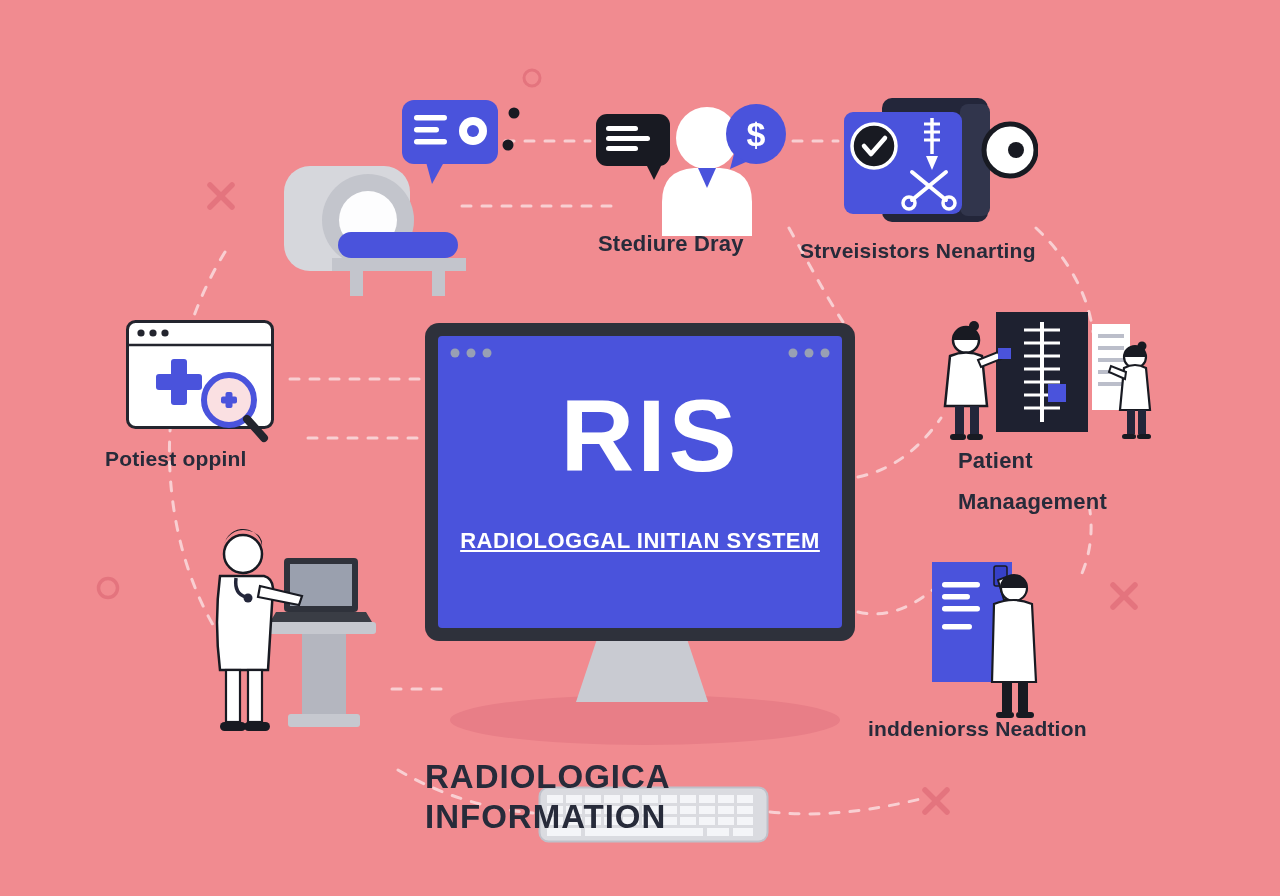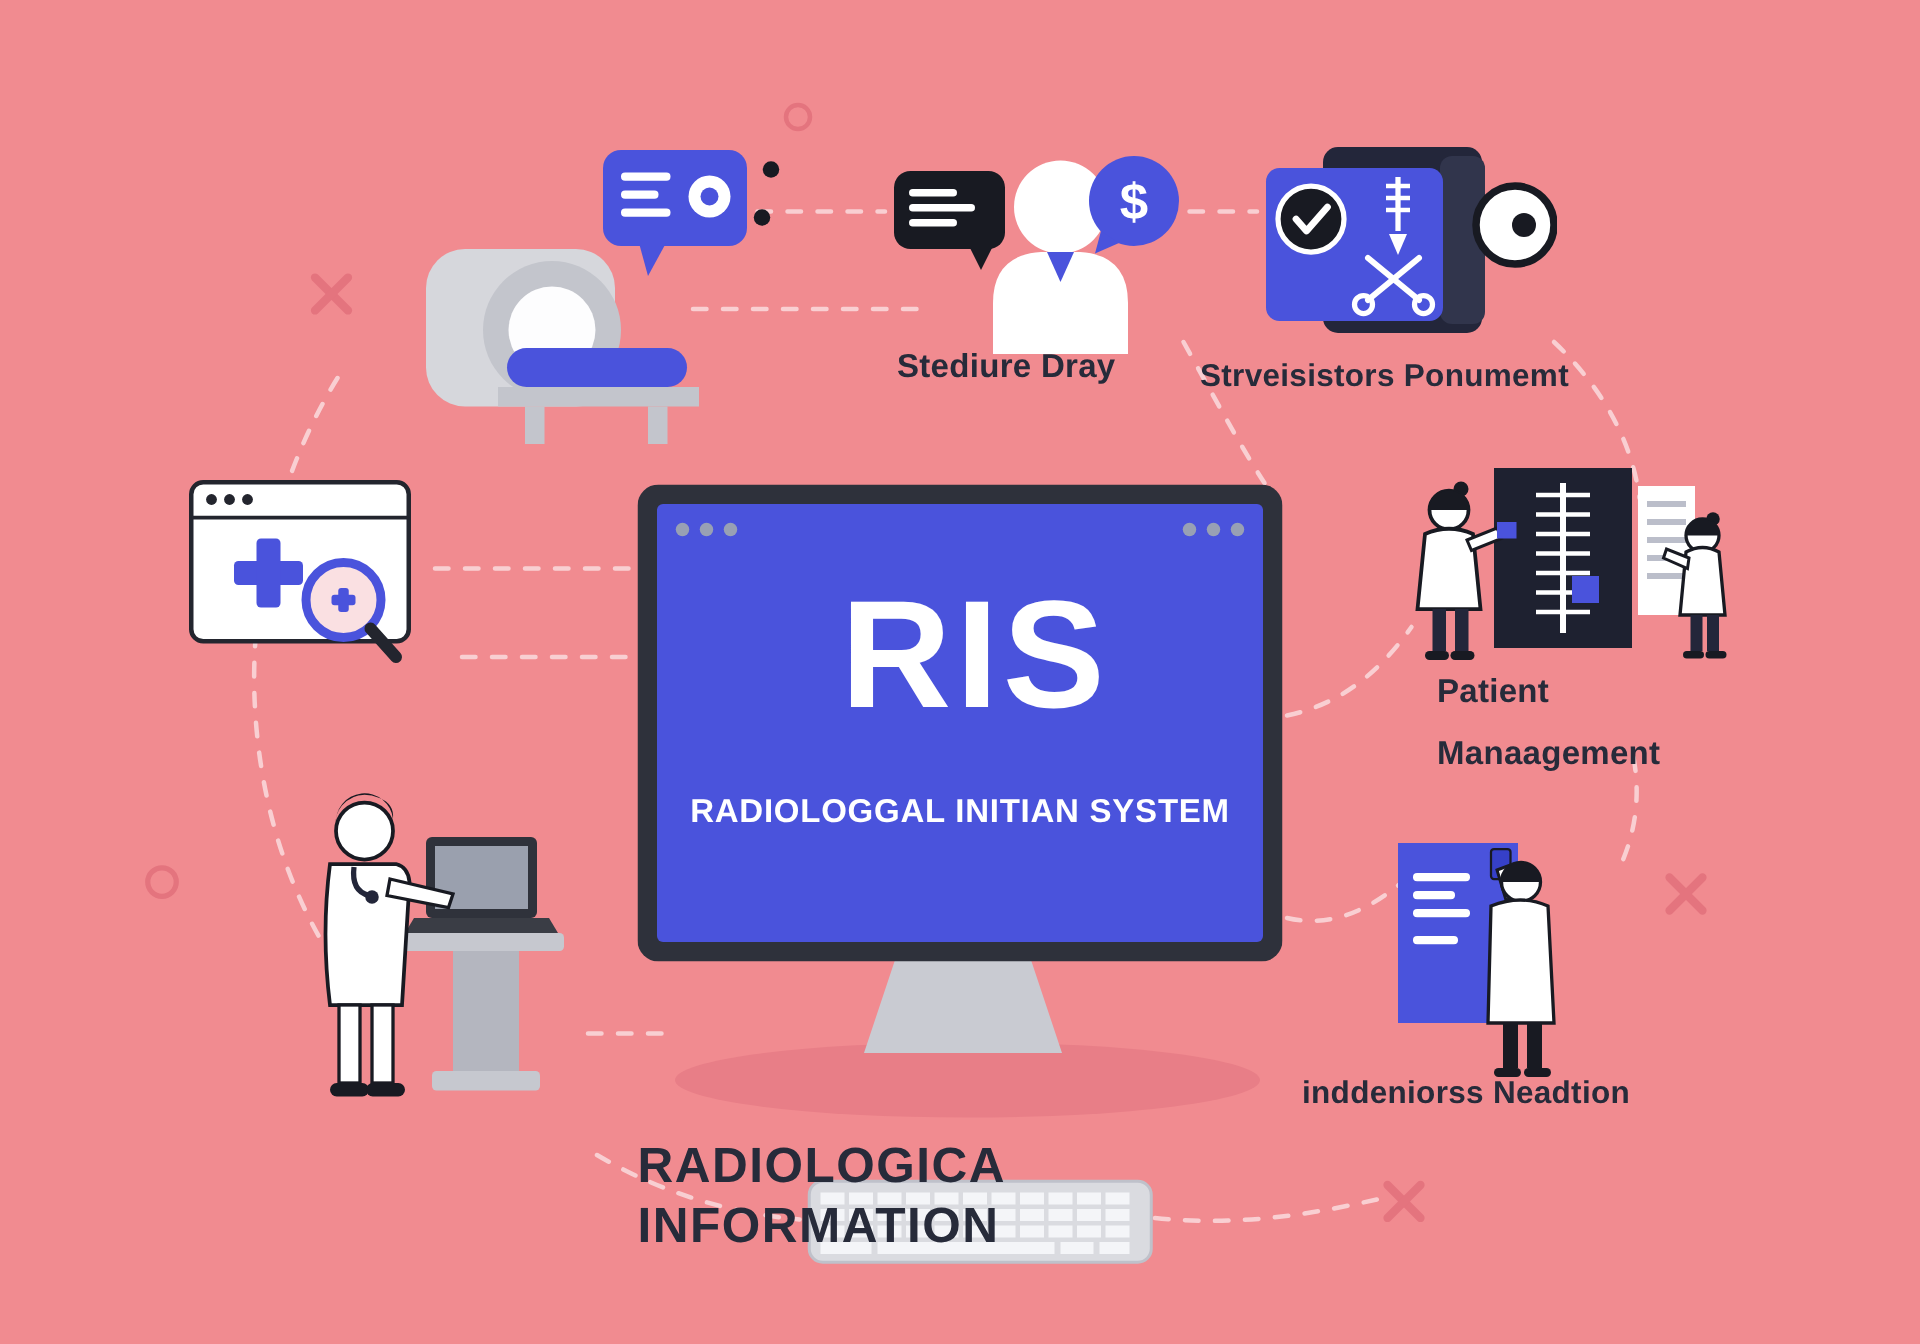--- a/index.html
+++ b/index.html
@@ -15,21 +15,21 @@
     font-size:22px; letter-spacing:0.2px; line-height:1.2;
   }
   .label-two-line { line-height:41px; }
   .footer-title { font-size:33px; letter-spacing:1px; }
   .ris-title {
     position:absolute; left:425px; top:378px; width:450px; text-align:center;
     color:#FFFFFF; font-size:102px; font-weight:bold; letter-spacing:3px;
   }
   .ris-sub {
     position:absolute; left:437px; top:528px; width:406px; text-align:center;
-    color:#FFFFFF; font-size:22px; font-weight:bold; letter-spacing:0.5px;
+    color:#FFFFFF; font-size:22px; font-weight:bold; letter-spacing:0.5px;text-decoration:underline;
   }
   svg { display:block; }
 </style>
 </head>
 <body>
 
 <div class="canvas">
 
   <svg class="abs" style="left:0;top:0" width="1280" height="896" viewBox="0 0 1280 896">
     <g fill="none" stroke="#F9D3D6" stroke-width="3" stroke-linecap="round" stroke-dasharray="9 11" opacity="0.95">
@@ -306,21 +306,22 @@
     </g>
   </svg>
   <svg class="abs" style="left:95px;top:575px" width="26" height="26" viewBox="0 0 26 26">
     <circle cx="13" cy="13" r="9.5" fill="none" stroke="#E4747E" stroke-width="3.5"></circle>
   </svg>
   <svg class="abs" style="left:521px;top:67px" width="22" height="22" viewBox="0 0 22 22">
     <circle cx="11" cy="11" r="8" fill="none" stroke="#E4747E" stroke-width="3"></circle>
   </svg>
 
   <div class="label" style="left:598px;top:231px;width:230px">Stediure Dray</div>
-  <div class="label" style="left:800px;top:238px;width:260px;font-size:21px">Strveisistors Ponumemt</div>
+  <div class="label" style="left:800px;top:238px;width:260px;font-size:21px">Strveisistors Nenarting</div>
   <div class="label label-two-line" style="left:958px;top:440px;width:220px">
     <div>Patient</div>
     <div>Manaagement</div>
   </div>
+  <div class="label" style="left:105px;top:446px;width:195px;font-size:21px">Potiest oppinl</div>
   <div class="label" style="left:868px;top:716px;width:270px;font-size:21px">inddeniorss Neadtion</div>
   <div class="label footer-title" style="left:425px;top:757px;width:440px">RADIOLOGICA INFORMATION</div>
 
 </div>
 
 </body></html>

